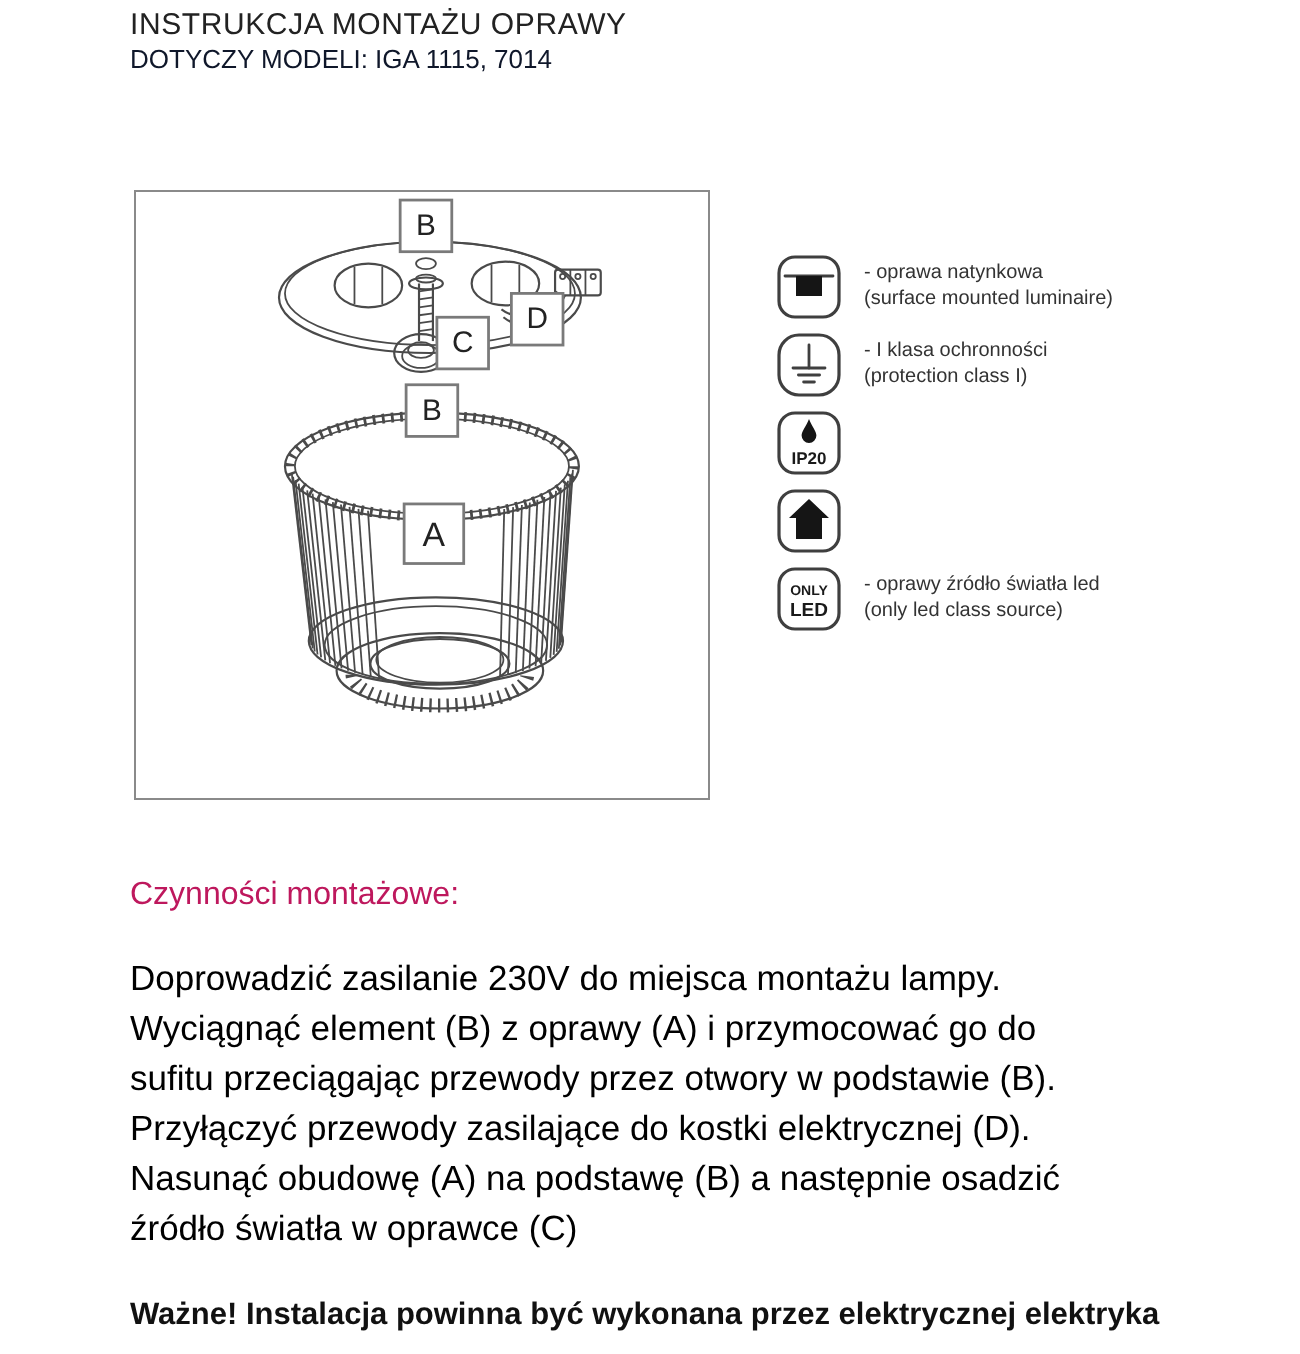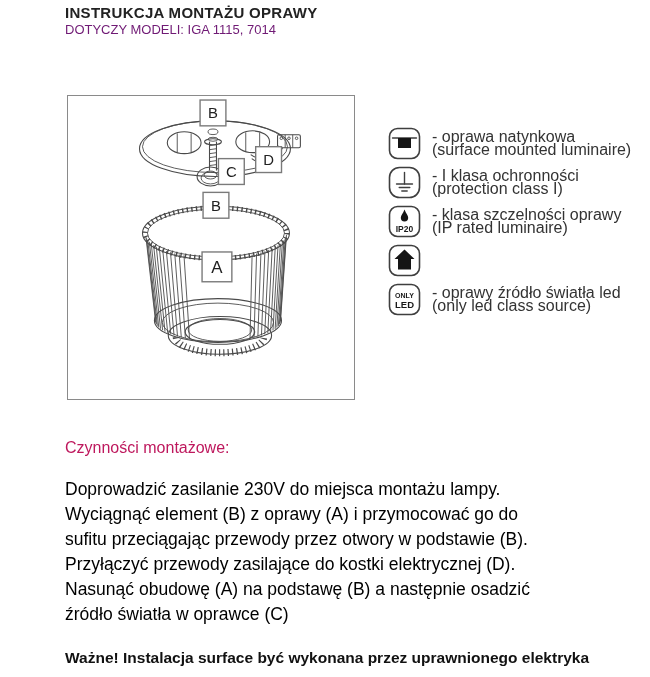--- a/index.html
+++ b/index.html
@@ -2,36 +2,36 @@
 <html><head>
 <meta charset="utf-8">
 <style>
   html,body{margin:0;padding:0;background:#fff;}
   #page{
     position:relative;width:650px;height:677px;background:#ffffff;
     font-family:"Liberation Sans","DejaVu Sans",sans-serif;color:#2d2d2d;overflow:hidden;
   }
   .abs{position:absolute;}
   
-  .doc-title{left:65px;top:4px;font-size:15px;font-weight:bold;letter-spacing:.3px;color:#222;}
-  .doc-subtitle{left:65px;top:22px;font-size:13px;color:#701a75;}
+  .doc-title{left:65px;top:4px;font-size:15px;font-weight:normal;letter-spacing:.3px;color:#222;}
+  .doc-subtitle{left:65px;top:22px;font-size:13px;color:#0f172a;}
   
   .diagram-box{left:67px;top:95px;width:288px;height:305px;border:1px solid #8a8a8a;box-sizing:border-box;background:#fff;}
   .diagram-box svg{display:block;width:100%;height:100%;}
   .dline{stroke:#4a4a4a;stroke-width:1.1;fill:none;}
   .dthin{stroke:#4a4a4a;stroke-width:.9;fill:none;}
   .tickband{stroke:#4a4a4a;fill:none;}
   .part-box{fill:#ffffff;stroke:#7a7a7a;stroke-width:1.4;}
   .part-letter{font-size:15px;fill:#222;text-anchor:middle;dominant-baseline:central;font-family:"Liberation Sans",sans-serif;}
   #wall-ribs line{stroke:#4a4a4a;stroke-width:.9;}
   
   .legend{left:388px;top:126px;width:230px;}
   .legend-row{display:flex;align-items:center;gap:11px;margin-bottom:5px;height:34px;}
   .legend-icon{flex:0 0 33px;width:33px;height:33px;}
-  .legend-text{font-size:16px;line-height:13.5px;color:#333;white-space:nowrap;}
+  .legend-text{font-size:10px;line-height:13.5px;color:#333;white-space:nowrap;}
   .legend-text .it{}
   .icon-frame{fill:none;stroke:#3f3f3f;stroke-width:1.6;}
   .icon-stroke{stroke:#3f3f3f;stroke-width:1.4;fill:none;stroke-linecap:round;}
   .icon-fill{fill:#151515;stroke:none;}
   .icon-txt{fill:#1a1a1a;font-weight:bold;text-anchor:middle;font-family:"Liberation Sans",sans-serif;}
   
   .steps-heading{left:65px;top:439px;font-size:16px;color:#be185d;}
   .steps-body{left:65px;top:477px;width:540px;font-size:17.5px;line-height:25px;color:#000000;white-space:pre-line;}
   .warning{left:65px;top:649px;width:560px;font-size:15.5px;font-weight:bold;color:#111;}
 </style>
@@ -180,24 +180,20 @@
         <div class="it">(protection class I)</div>
       </div>
     </div>
 
     <div class="legend-row">
       <svg class="legend-icon" viewBox="0 0 33 33">
         <rect class="icon-frame" x="1.5" y="1.5" width="30" height="30" rx="8"></rect>
         <path class="icon-fill" d="M16.5,4.5 C15,8.5 12.8,10.5 12.8,12.8 a3.7,3.7 0 0 0 7.4,0 C20.2,10.5 18,8.5 16.5,4.5 Z"></path>
         <text class="icon-txt" x="16.5" y="27" font-size="8.5">IP20</text>
       </svg>
-      <div class="legend-text">
-        <div>- klasa szczelności oprawy</div>
-        <div class="it">(IP rated luminaire)</div>
-      </div>
     </div>
 
     <div class="legend-row">
       <svg class="legend-icon" viewBox="0 0 33 33">
         <rect class="icon-frame" x="1.5" y="1.5" width="30" height="30" rx="8"></rect>
         <path class="icon-fill" d="M16.5,5.5 L6.5,15 L10,15 L10,25.5 L23,25.5 L23,15 L26.5,15 Z"></path>
       </svg>
     </div>
 
     <div class="legend-row">
@@ -214,15 +210,15 @@
 
   </div>
 
   <div class="abs steps-heading">Czynności montażowe:</div>
   <div class="abs steps-body">Doprowadzić zasilanie 230V do miejsca montażu lampy.
 Wyciągnąć element (B) z oprawy (A) i przymocować go do
 sufitu przeciągając przewody  przez otwory w podstawie (B).
 Przyłączyć przewody zasilające do kostki elektrycznej (D).
 Nasunąć obudowę (A) na podstawę (B) a następnie osadzić
 źródło światła w oprawce (C)</div>
-  <div class="abs warning">Ważne! Instalacja surface być wykonana przez uprawnionego elektryka</div>
+  <div class="abs warning">Ważne! Instalacja powinna być wykonana przez elektrycznej elektryka</div>
 
 </div>
 
 </body></html>

